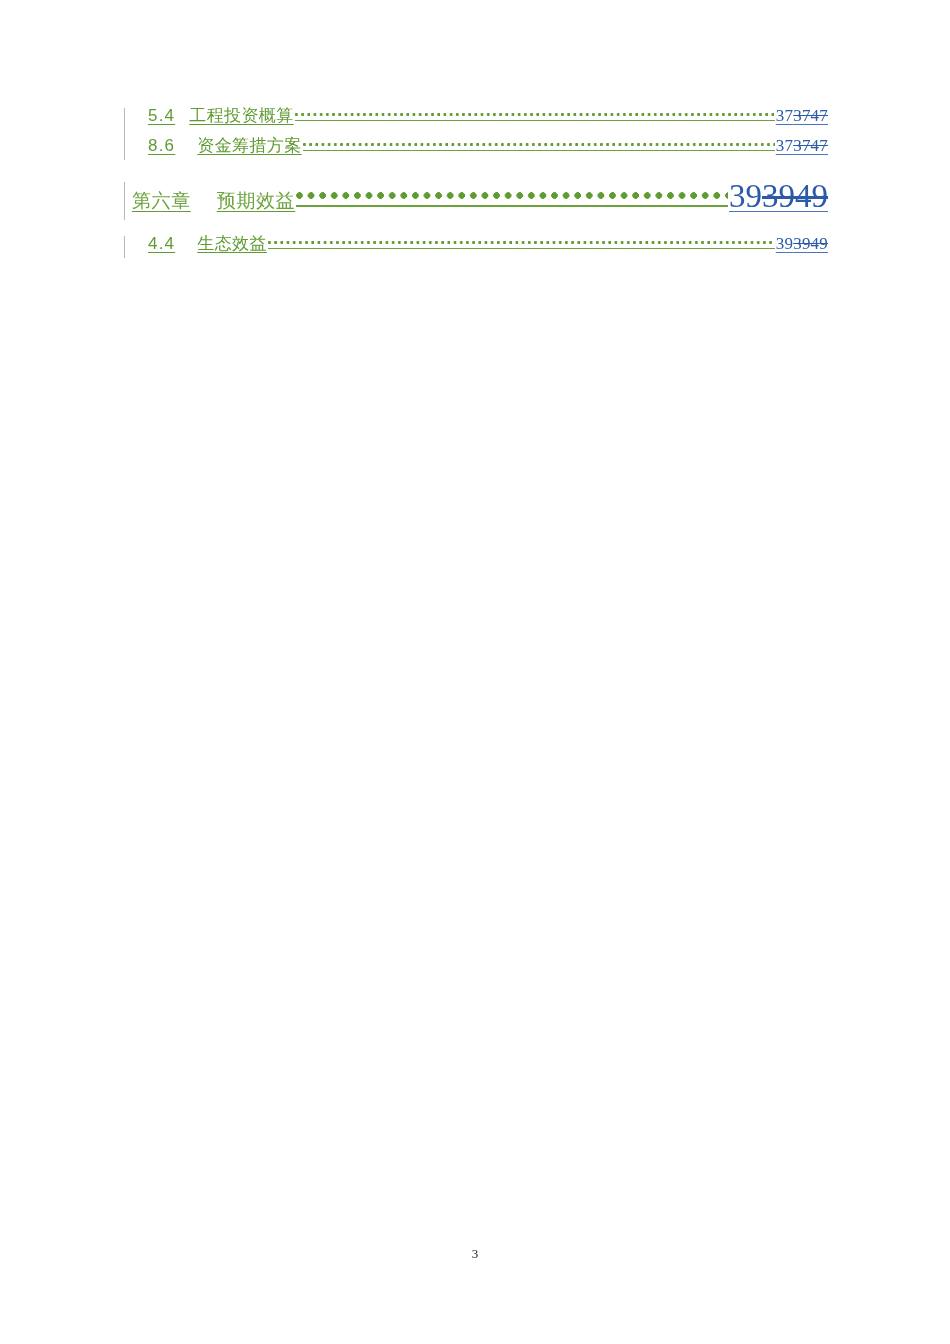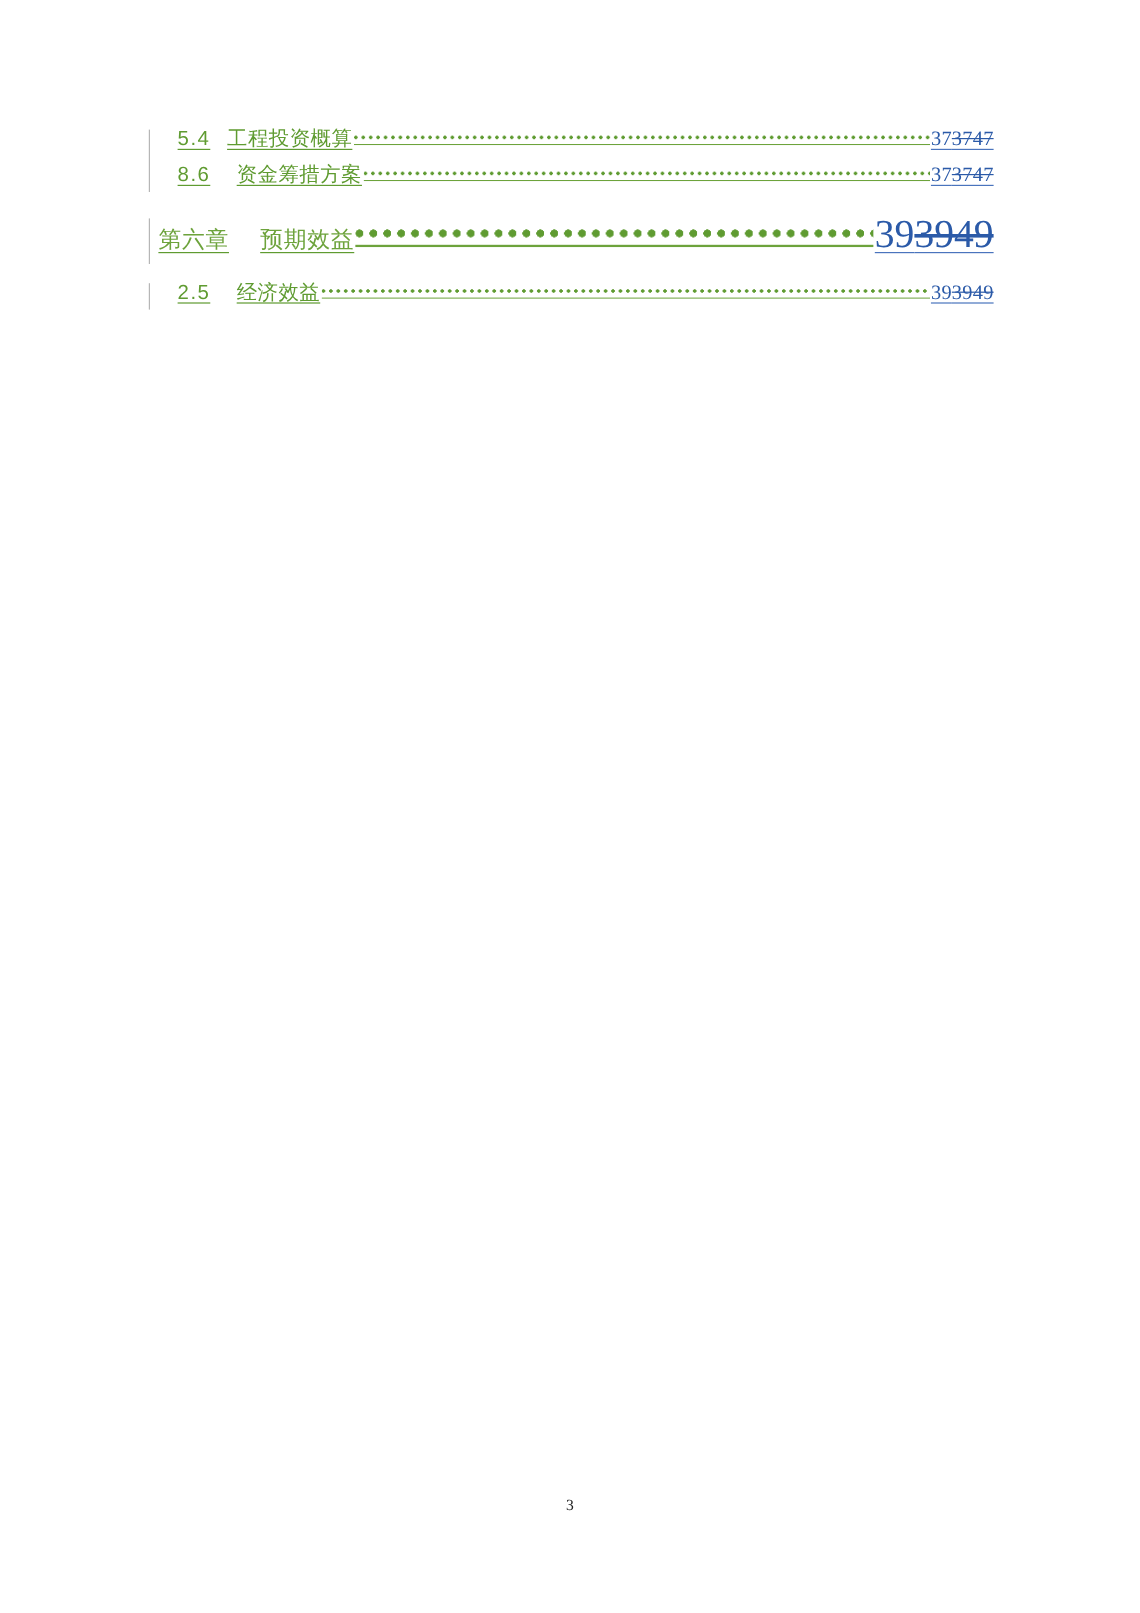--- a/index.html
+++ b/index.html
@@ -196,21 +196,21 @@
         <span class="toc-page"><span class="ins">39</span><span class="del">3949</span></span>
       </div>
     </div>
 
     <div class="spacer-xs"></div>
 
     <div class="toc-group">
       <div class="change-bar"></div>
 
       <div class="toc-row level2">
-        <span class="toc-title"><span class="num">2.5</span><span class="tabgap-wide"></span><span>经济效益</span></span>
+        <span class="toc-title"><span class="num">4.4</span><span class="tabgap-wide"></span><span>生态效益</span></span>
         <span class="leader"></span>
         <span class="toc-page"><span class="ins">39</span><span class="del">3949</span></span>
       </div>
 
 
     </div>
 
   </div>
 
   <div class="footer-num">3</div>

